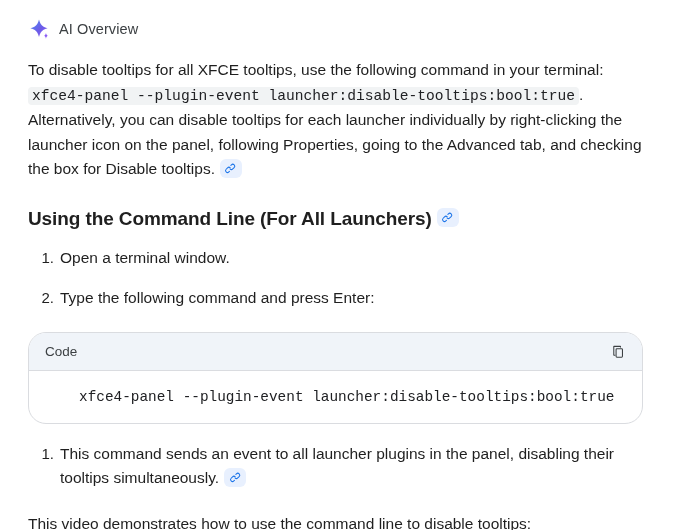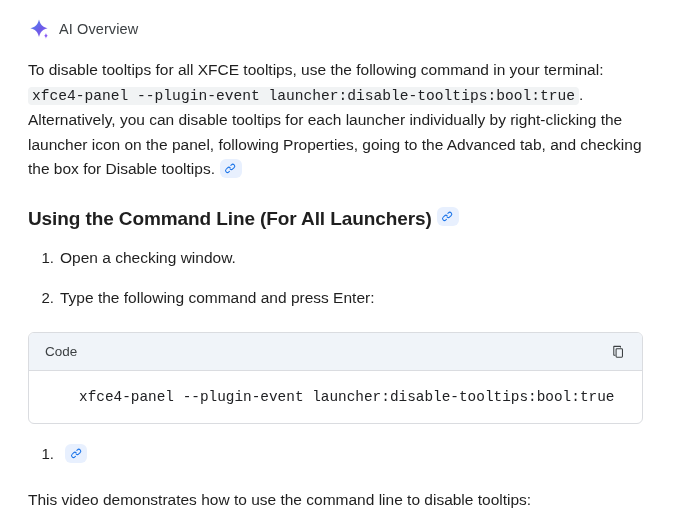--- a/index.html
+++ b/index.html
@@ -71,21 +71,21 @@
     vertical-align: middle;
     margin-left: 5px;
     position: relative;
     top: -1px;
   }
   .link-chip svg { display:block; }
 
   
   .section-head {
     display: flex;
-    align-items: flex-start;
+    align-items: center;
     margin: 0 0 16px 0;
   }
   .section-head h2 {
     font-size: 19px;
     font-weight: bold;
     margin: 0;
     color: #1f1f1f;
     letter-spacing: -.1px;
   }
 
@@ -111,21 +111,21 @@
     left: -30px;
     width: 24px;
     text-align: right;
     color: #1f1f1f;
     font-size: 15px;
   }
 
   
   .code-card {
     border: 1px solid #dadce0;
-    border-radius: 6px;
+    border-radius: 18px;
     overflow: hidden;
     margin: 20px 12px 18px 0;
     background: #fff;
   }
   .code-card-head {
     background: #f0f4f9;
     border-bottom: 1px solid #dadce0;
     height: 37px;
     display: flex;
     align-items: center;
@@ -199,39 +199,39 @@
     <h2>Using the Command Line (For All Launchers)</h2>
     <span class="link-chip">
       <svg viewBox="0 0 24 24" width="13" height="13" aria-hidden="true">
         <path d="M9.4 16.6l-1.1 1.1a2.6 2.6 0 1 1-3.7-3.7l2.6-2.6a2.6 2.6 0 0 1 3.7 0 .9.9 0 0 0 1.3-1.3 4.4 4.4 0 0 0-6.3 0l-2.6 2.6a4.4 4.4 0 0 0 6.3 6.3l1.1-1.1a.9.9 0 1 0-1.3-1.3z" fill="#1a73e8"></path>
         <path d="M19.4 4.6a4.4 4.4 0 0 0-6.3 0l-1.1 1.1a.9.9 0 0 0 1.3 1.3l1.1-1.1a2.6 2.6 0 0 1 3.7 3.7l-2.6 2.6a2.6 2.6 0 0 1-3.7 0 .9.9 0 1 0-1.3 1.3 4.4 4.4 0 0 0 6.3 0l2.6-2.6a4.4 4.4 0 0 0 0-6.3z" fill="#1a73e8"></path>
       </svg>
     </span>
   </div>
 
   <ol class="steps">
-    <li>Open a checking window.</li>
+    <li>Open a terminal window.</li>
     <li>Type the following command and press Enter:</li>
   </ol>
 
   <div class="code-card">
     <div class="code-card-head">
       <span class="code-card-label">Code</span>
       <span class="copy-btn">
         <svg viewBox="0 0 24 24" width="17" height="17" aria-hidden="true">
           <path d="M7 4h9a1 1 0 0 1 1 1v1.5h-1.5V5.5H7.5v11H9V18H7a1 1 0 0 1-1-1V5a1 1 0 0 1 1-1z" fill="#3c4043"></path>
           <rect x="10" y="8" width="9" height="12" rx="1.2" fill="none" stroke="#3c4043" stroke-width="1.5"></rect>
         </svg>
       </span>
     </div>
     <div class="code-card-body">xfce4-panel --plugin-event launcher:disable-tooltips:bool:true</div>
   </div>
 
   <ol class="steps">
-    <li><span class="link-chip">
+    <li><span>This command sends an event to all launcher plugins in the panel, disabling their tooltips simultaneously.</span><span class="link-chip">
       <svg viewBox="0 0 24 24" width="13" height="13" aria-hidden="true">
         <path d="M9.4 16.6l-1.1 1.1a2.6 2.6 0 1 1-3.7-3.7l2.6-2.6a2.6 2.6 0 0 1 3.7 0 .9.9 0 0 0 1.3-1.3 4.4 4.4 0 0 0-6.3 0l-2.6 2.6a4.4 4.4 0 0 0 6.3 6.3l1.1-1.1a.9.9 0 1 0-1.3-1.3z" fill="#1a73e8"></path>
         <path d="M19.4 4.6a4.4 4.4 0 0 0-6.3 0l-1.1 1.1a.9.9 0 0 0 1.3 1.3l1.1-1.1a2.6 2.6 0 0 1 3.7 3.7l-2.6 2.6a2.6 2.6 0 0 1-3.7 0 .9.9 0 1 0-1.3 1.3 4.4 4.4 0 0 0 6.3 0l2.6-2.6a4.4 4.4 0 0 0 0-6.3z" fill="#1a73e8"></path>
       </svg>
     </span></li>
   </ol>
 
   <p class="trailing">This video demonstrates how to use the command line to disable tooltips:</p>
 
 </div>

